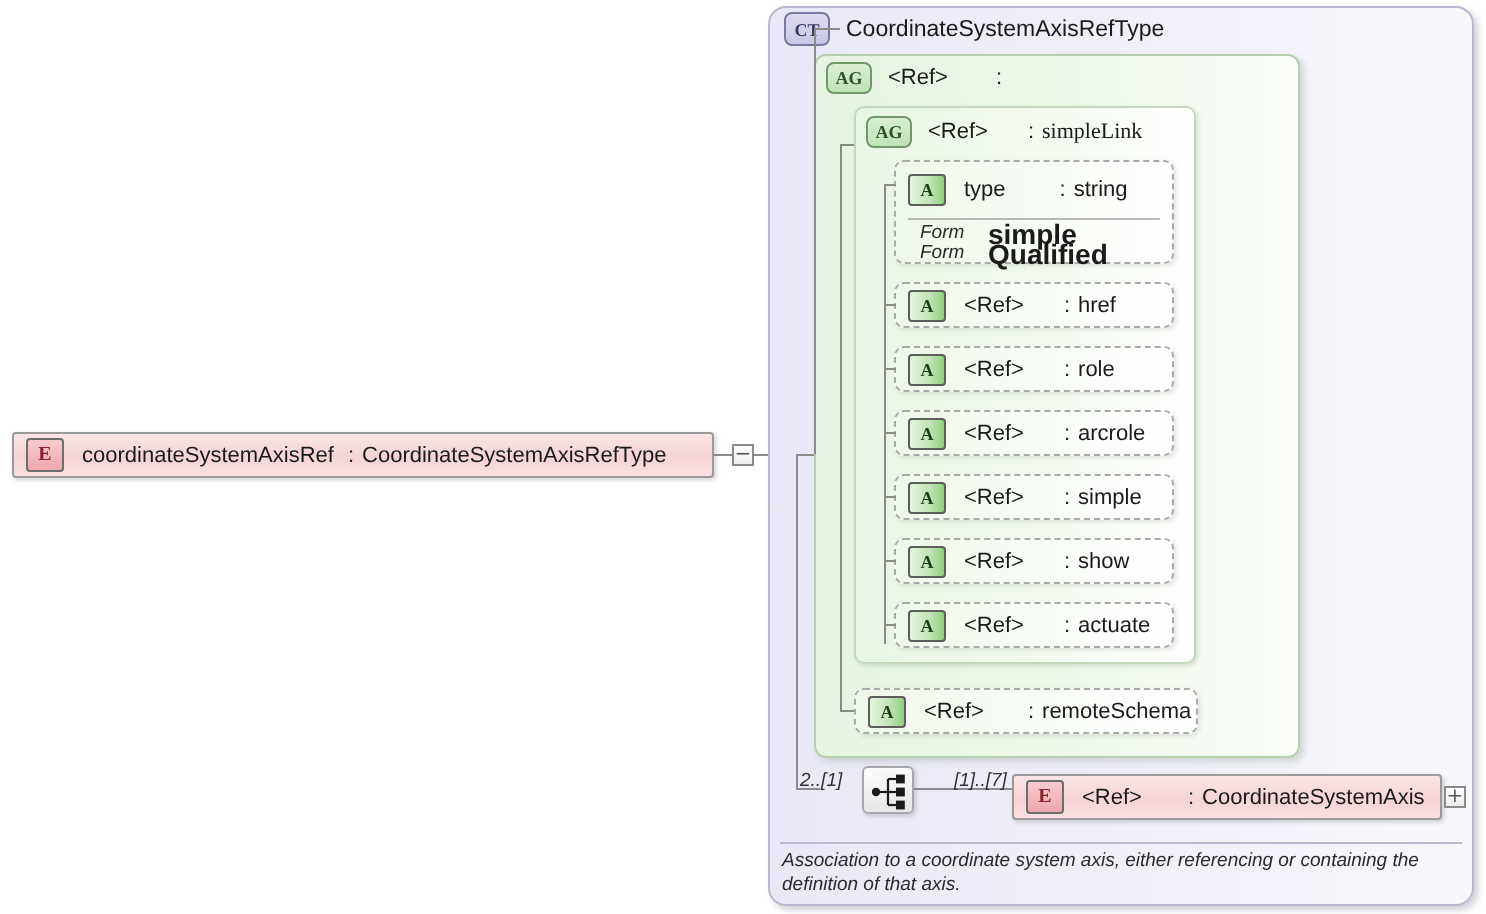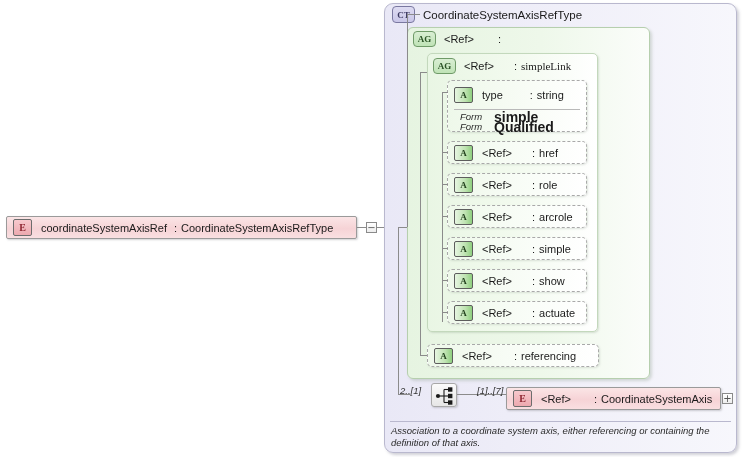--- a/index.html
+++ b/index.html
@@ -279,21 +279,21 @@
 <div class="abs hline" style="left:442px; top:312px; width:6px;"></div>
 
 <div class="abs vline" style="left:420px; top:72px; height:284px;"></div>
 <div class="abs hline" style="left:420px; top:72px; width:7px;"></div>
 <div class="abs hline" style="left:420px; top:355px; width:7px;"></div>
 
 <div class="abs attr-row" style="left:427px; top:344px; width:172px; height:23px;">
   <span class="badge badge-a">A</span>
   <span class="lbl-name">&lt;Ref&gt;</span>
   <span class="lbl-type" style="margin-left:22px;">:</span>
-  <span class="lbl-type" style="margin-left:4px;">referencing</span>
+  <span class="lbl-type" style="margin-left:4px;">remoteSchema</span>
 </div>
 
 <div class="abs vline" style="left:407px; top:14px; height:213px;"></div>
 <div class="abs hline" style="left:407px; top:14px; width:13px;"></div>
 <div class="abs hline" style="left:398px; top:227px; width:9px;"></div>
 <div class="abs vline" style="left:398px; top:227px; height:167px;"></div>
 <div class="abs hline" style="left:398px; top:394px; width:12px;"></div>
 
 <div class="abs card" style="left:400px; top:385px;">2..[1]</div>
 

